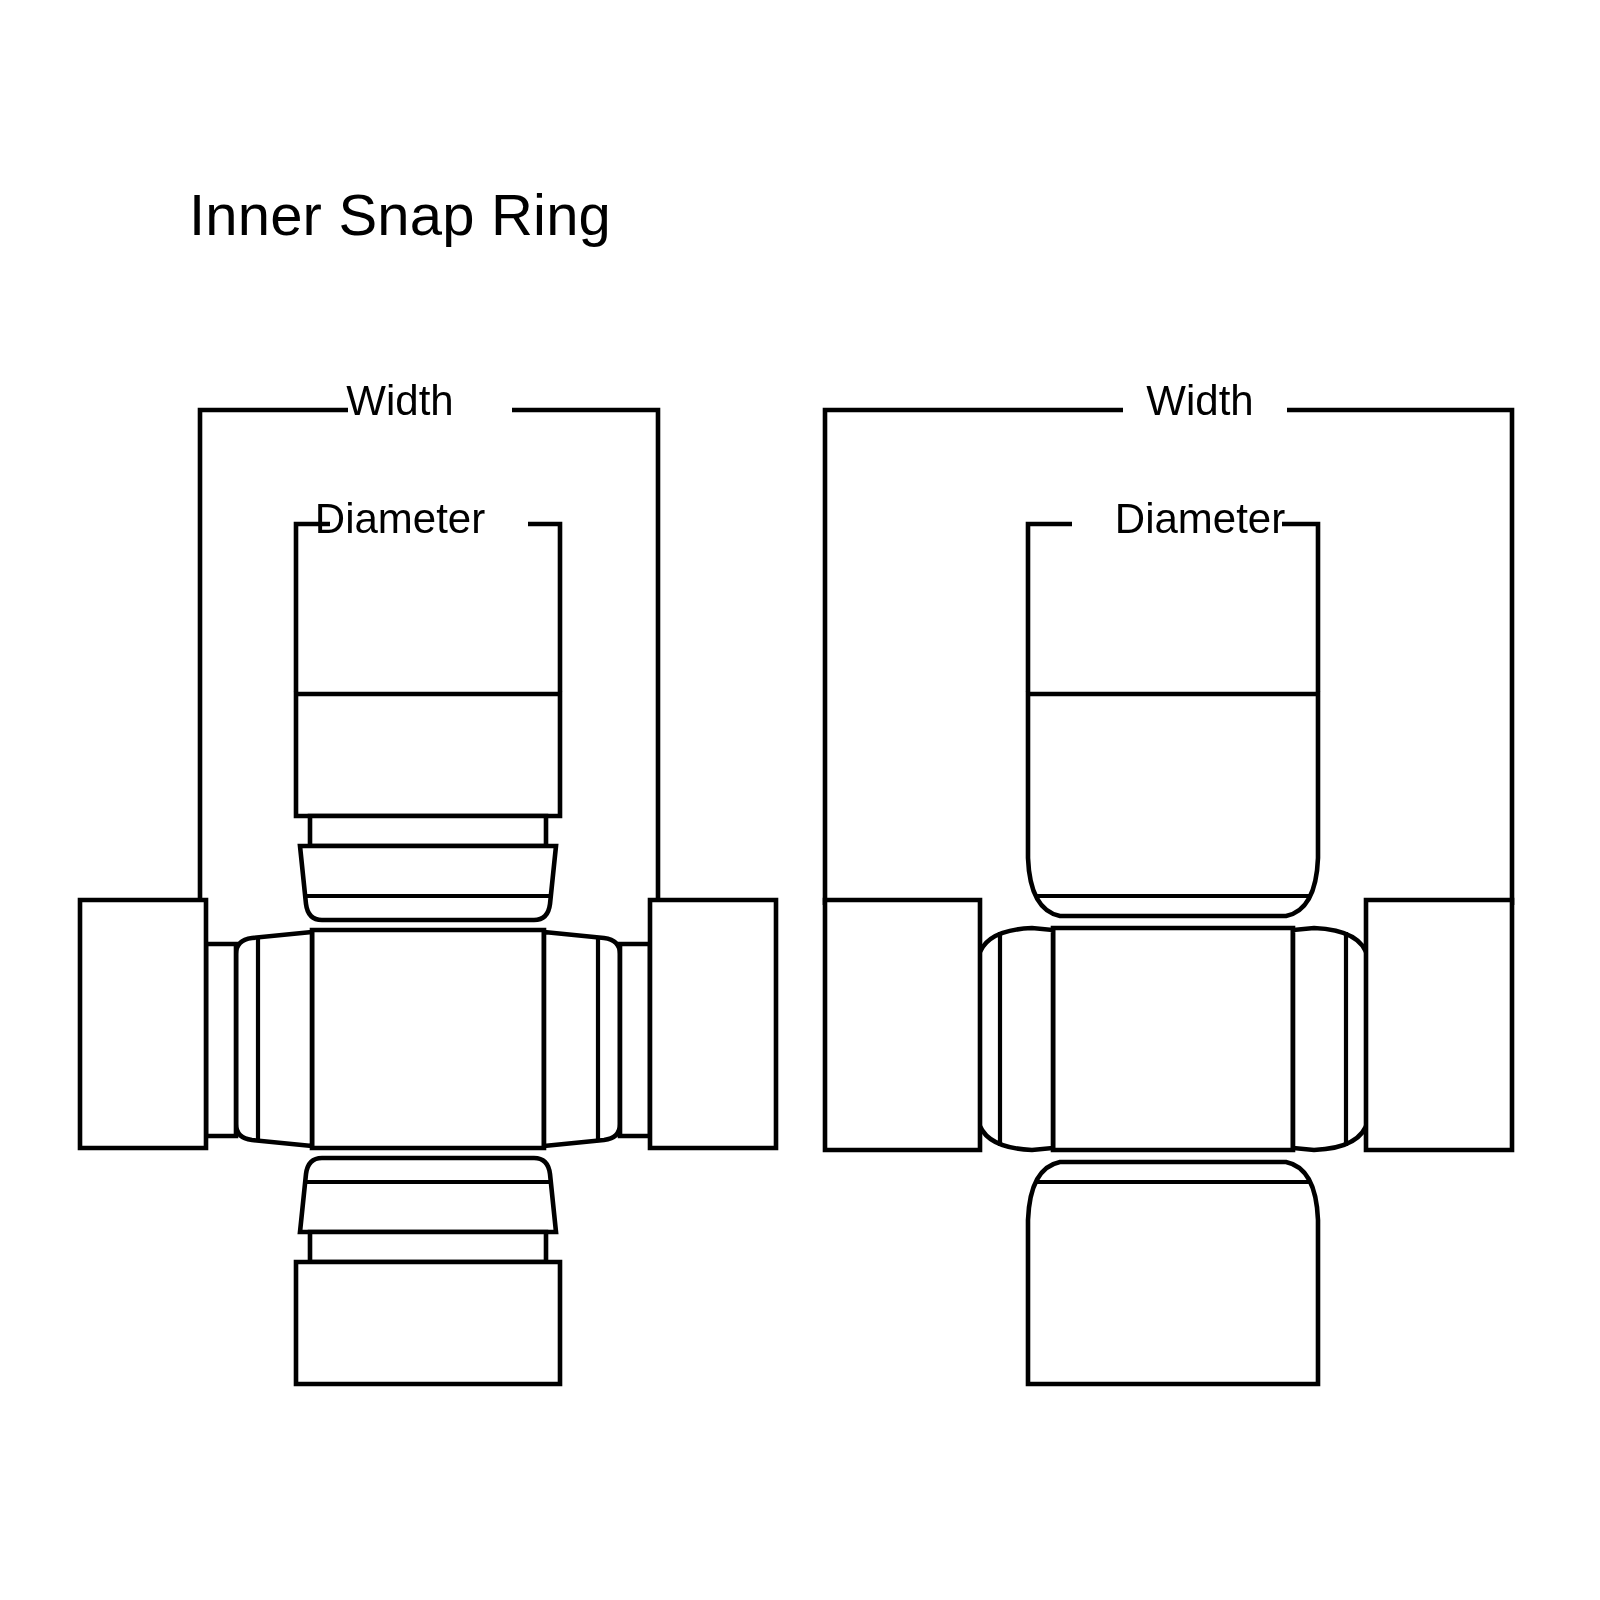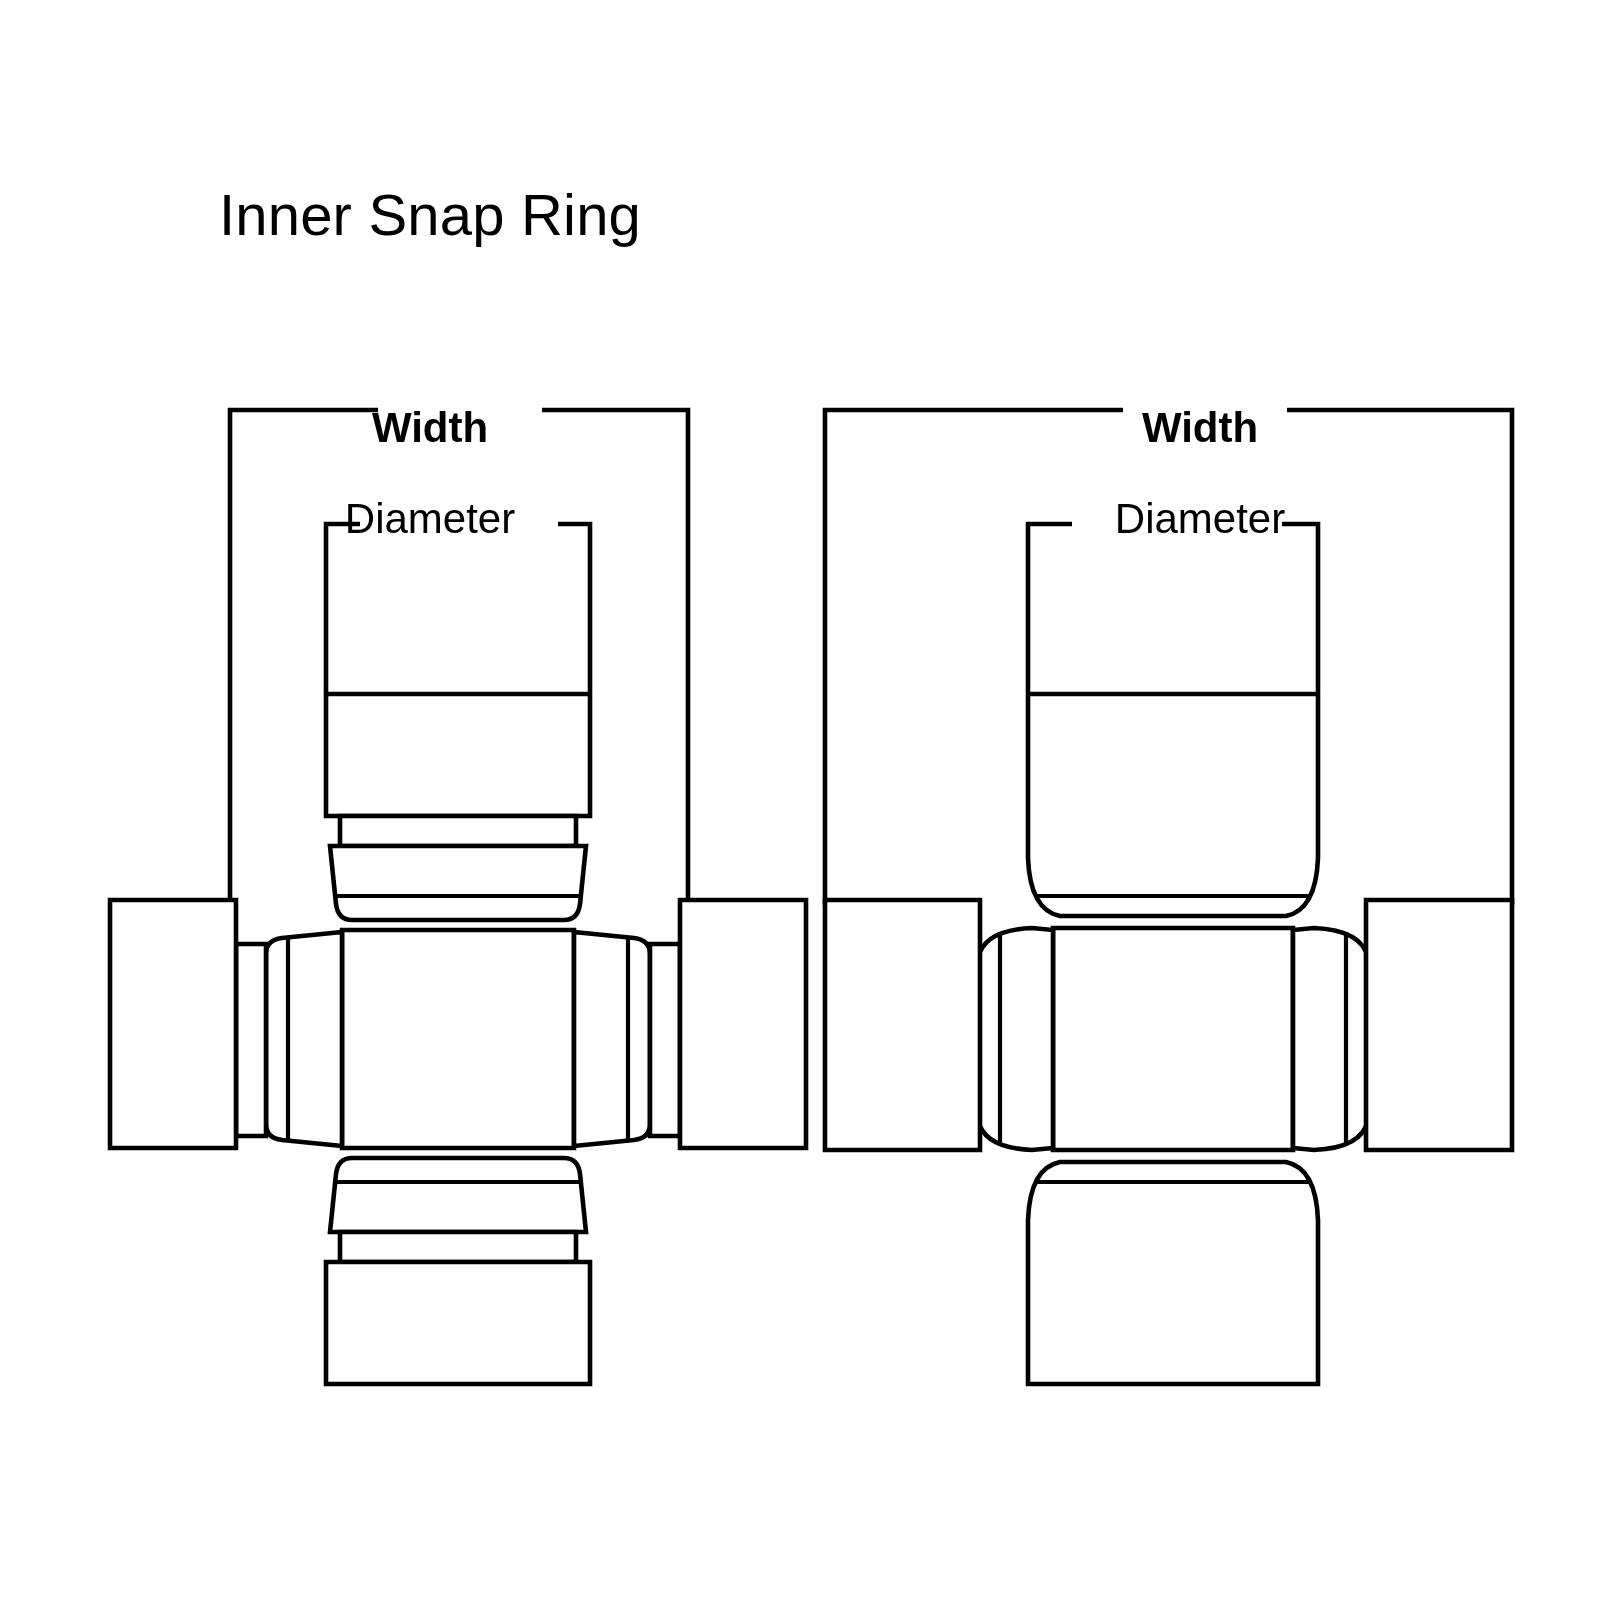--- a/index.html
+++ b/index.html
@@ -20,21 +20,21 @@
     position: relative;
     width: 1600px;
     height: 1600px;
   }
   .panel {
     position: absolute;
     top: 0;
     width: 800px;
     height: 1600px;
   }
-  #panel-inner { left: 0; margin-left: 30px; }
+  #panel-inner { left: 0; }
   #panel-outer { left: 800px; }
 
   .panel-title {
     position: absolute;
     top: 185px;
     left: 0;
     width: 800px;
     text-align: center;
     font-size: 58px;
     font-weight: 400;
@@ -45,24 +45,23 @@
 
   .dim-label {
     position: absolute;
     font-size: 42px;
     font-weight: 400;
     text-align: center;
     white-space: nowrap;
     line-height: 1;
   }
   .dim-width-label {
-    top: 407px;
+    top: 380px;
     left: 0;
     width: 800px;
-    font-weight: bold;
   }
   .dim-diameter-label {
     top: 498px;
     left: 0;
     width: 800px;
     text-align: center;
   }
 
   svg.drawing {
     position: absolute;

